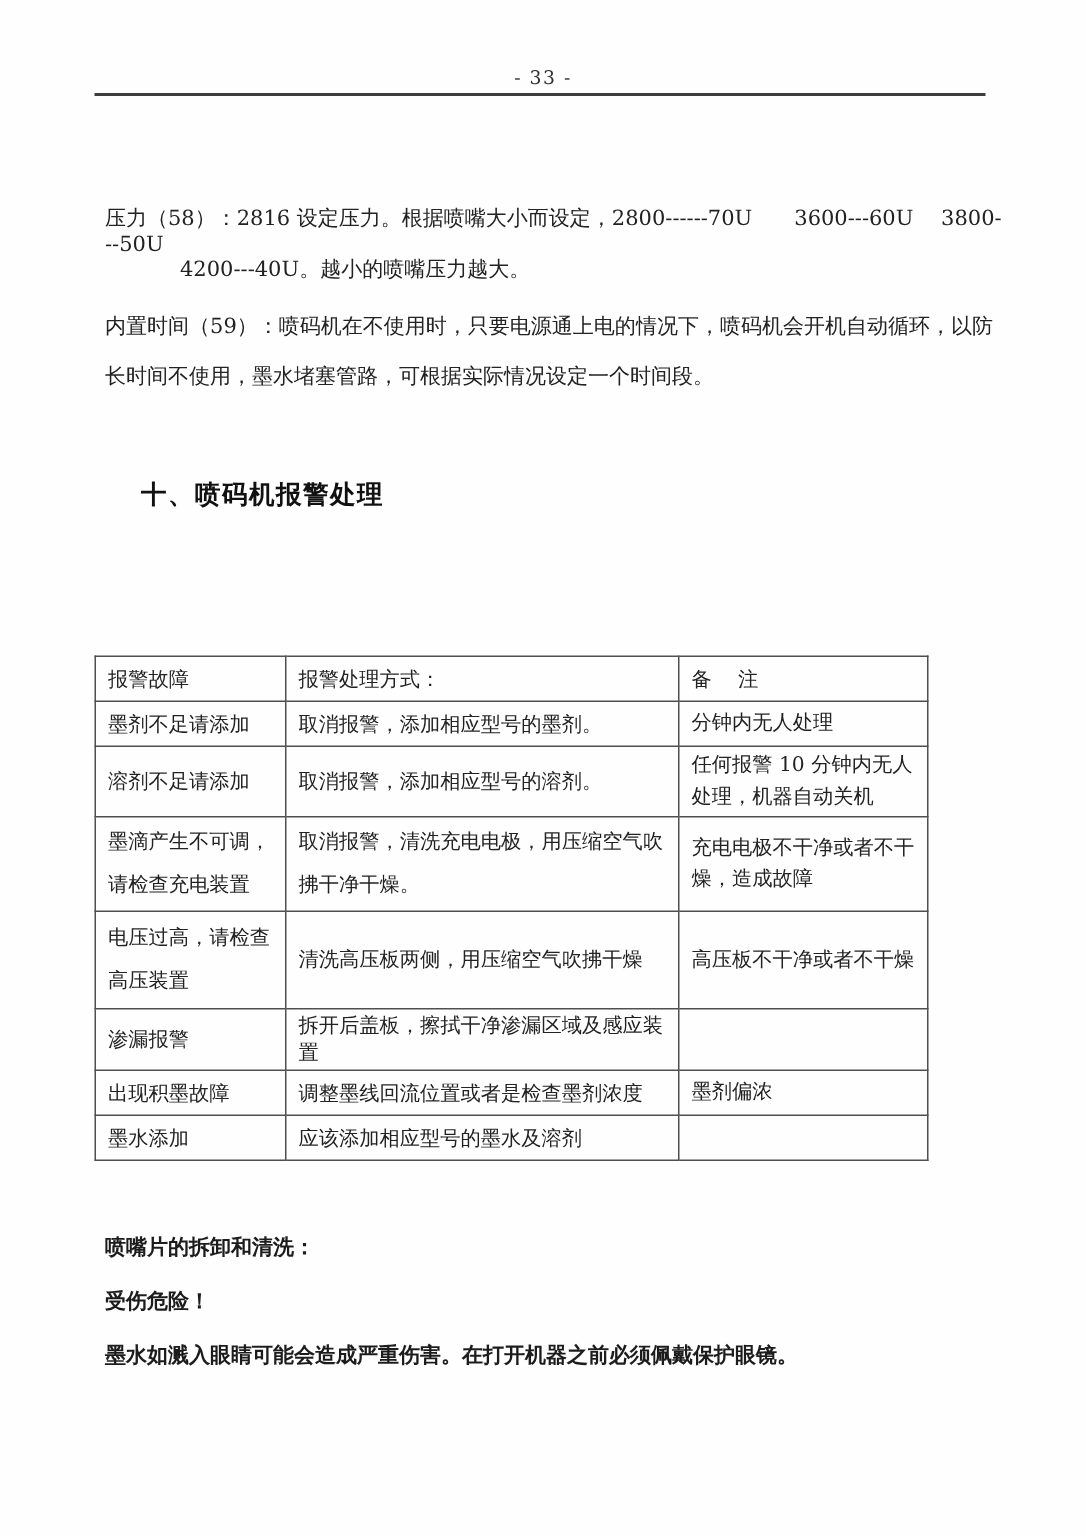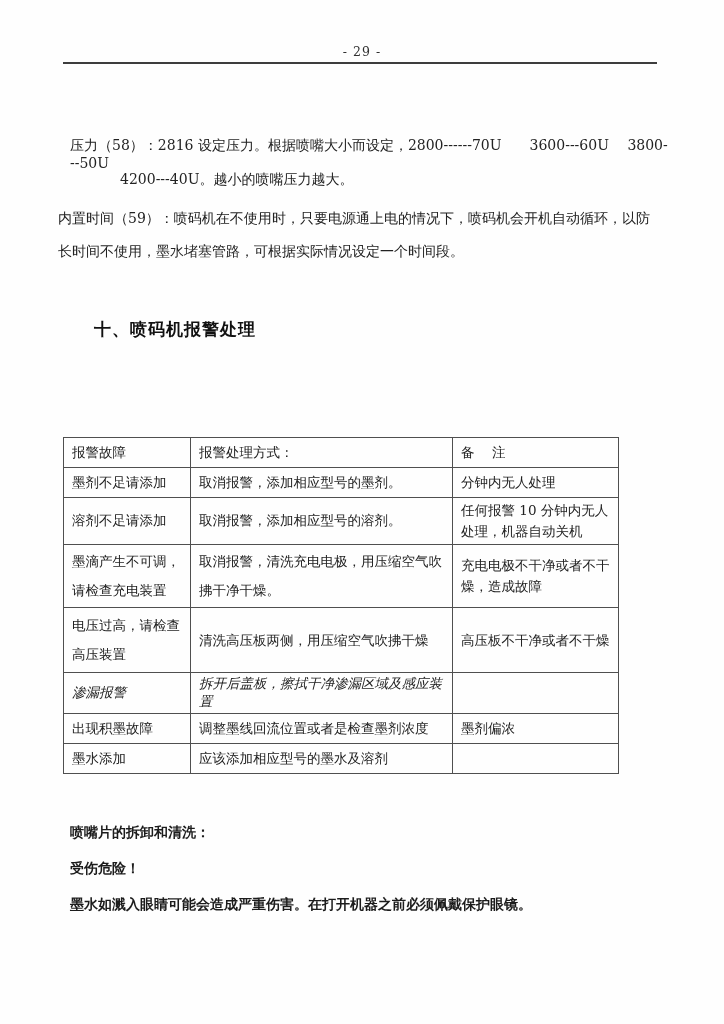--- a/index.html
+++ b/index.html
@@ -26,21 +26,21 @@
   }
   .para-pressure-1 {
     position: absolute; top: 137px; left: 70px; width: 600px;
     font-size: 14px; color: #222; white-space: pre-wrap;
   }
   .para-pressure-2 {
     position: absolute; top: 171px; left: 120px;
     font-size: 14px; color: #222;
   }
   .para-time {
-    position: absolute; top: 202px; left: 58px; width: 592px;
+    position: absolute; top: 202px; left: 70px; width: 592px;
     font-size: 14px; line-height: 33px; color: #222;
     text-align: justify;
   }
   .section-title {
     position: absolute; top: 318px; left: 94px;
     font-size: 17px; font-weight: bold; color: #111;
     letter-spacing: 1px;
   }
   table.alarm-table {
     position: absolute; top: 437px; left: 63px;
@@ -76,21 +76,21 @@
   .warning-line {
     height: 36px; line-height: 36px;
     font-size: 14px; font-weight: bold; color: #1c1c1c;
   }
 </style>
 </head>
 <body>
 
 <div class="page">
 
-  <div class="page-number">- 29 -</div>
+  <div class="page-number">- 33 -</div>
   <div class="header-rule"></div>
 
   <div class="para-pressure-1">压力（58）：2816 设定压力。根据喷嘴大小而设定，2800------70U　　3600---60U　 3800---50U</div>
   <div class="para-pressure-2">4200---40U。越小的喷嘴压力越大。</div>
   <div class="para-time">内置时间（59）：喷码机在不使用时，只要电源通上电的情况下，喷码机会开机自动循环，以防长时间不使用，墨水堵塞管路，可根据实际情况设定一个时间段。</div>
 
   <div class="section-title">十、喷码机报警处理</div>
 
   <table class="alarm-table">
     <colgroup>
@@ -117,21 +117,21 @@
     <tr style="height:60px;margin-top:36px;">
       <td class="tall-cell">墨滴产生不可调，请检查充电装置</td>
       <td class="tall-cell">取消报警，清洗充电电极，用压缩空气吹拂干净干燥。</td>
       <td class="remark-cell">充电电极不干净或者不干燥，造成故障</td>
     </tr>
     <tr style="height:65px;">
       <td class="tall-cell">电压过高，请检查高压装置</td>
       <td class="tall-cell">清洗高压板两侧，用压缩空气吹拂干燥</td>
       <td class="remark-cell">高压板不干净或者不干燥</td>
     </tr>
-    <tr style="height:30px;font-style:italic;">
+    <tr style="height:30px;">
       <td>渗漏报警</td>
       <td>拆开后盖板，擦拭干净渗漏区域及感应装置</td>
       <td class="remark-cell"></td>
     </tr>
     <tr style="height:30px;">
       <td>出现积墨故障</td>
       <td>调整墨线回流位置或者是检查墨剂浓度</td>
       <td class="remark-cell">墨剂偏浓</td>
     </tr>
     <tr style="height:30px;">

